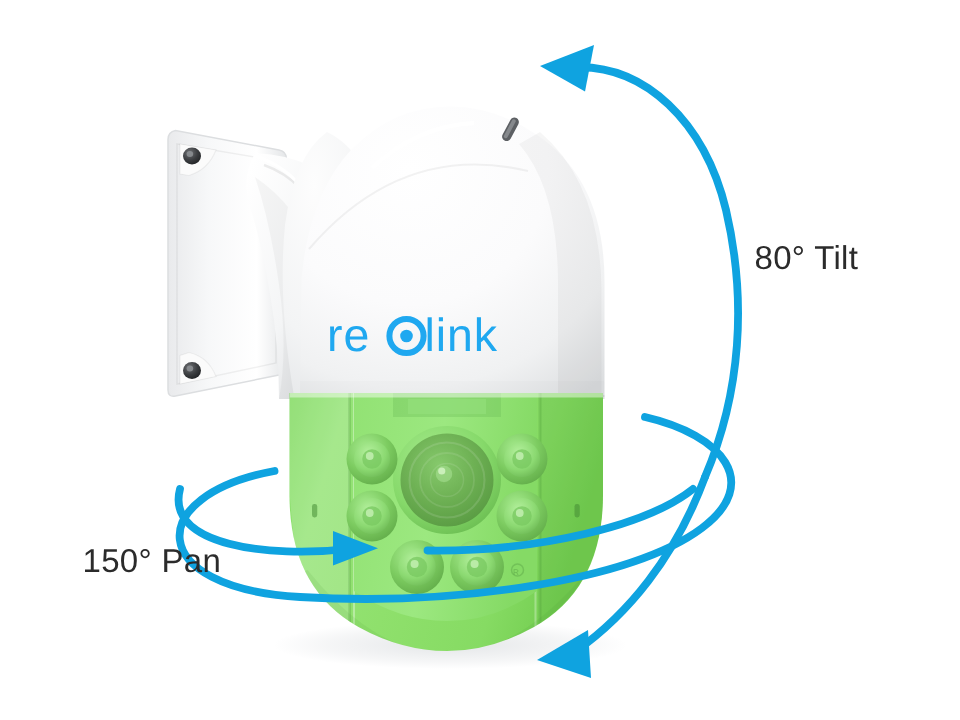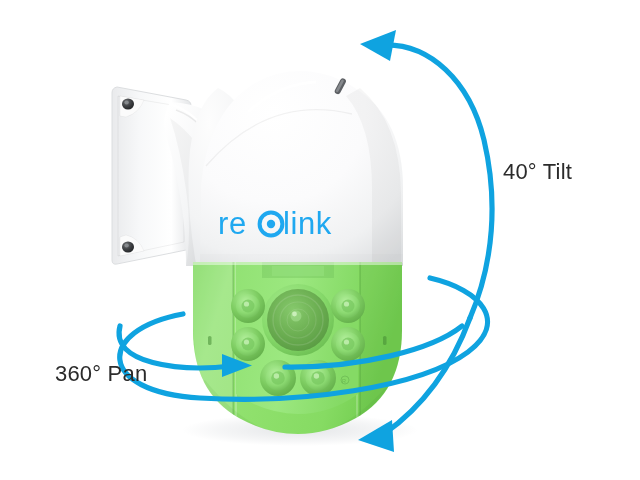--- a/index.html
+++ b/index.html
@@ -314,17 +314,17 @@
 
       <path class="arcline" d="M470,318
                C 450,372 418,410 384,434"></path>
 
       <polygon class="arrowhead" points="360,44 396,30 390,61"></polygon>
 
       <polygon class="arrowhead" points="358,440 392,420 394,452"></polygon>
     </g>
   </svg>
 
-  <div class="label-text" id="tilt-label">40° Tilt</div>
-
-  <div class="label-text" id="pan-label">360° Pan</div>
+  <div class="label-text" id="tilt-label">80° Tilt</div>
+
+  <div class="label-text" id="pan-label">150° Pan</div>
 
 </div>
 
 </body></html>

